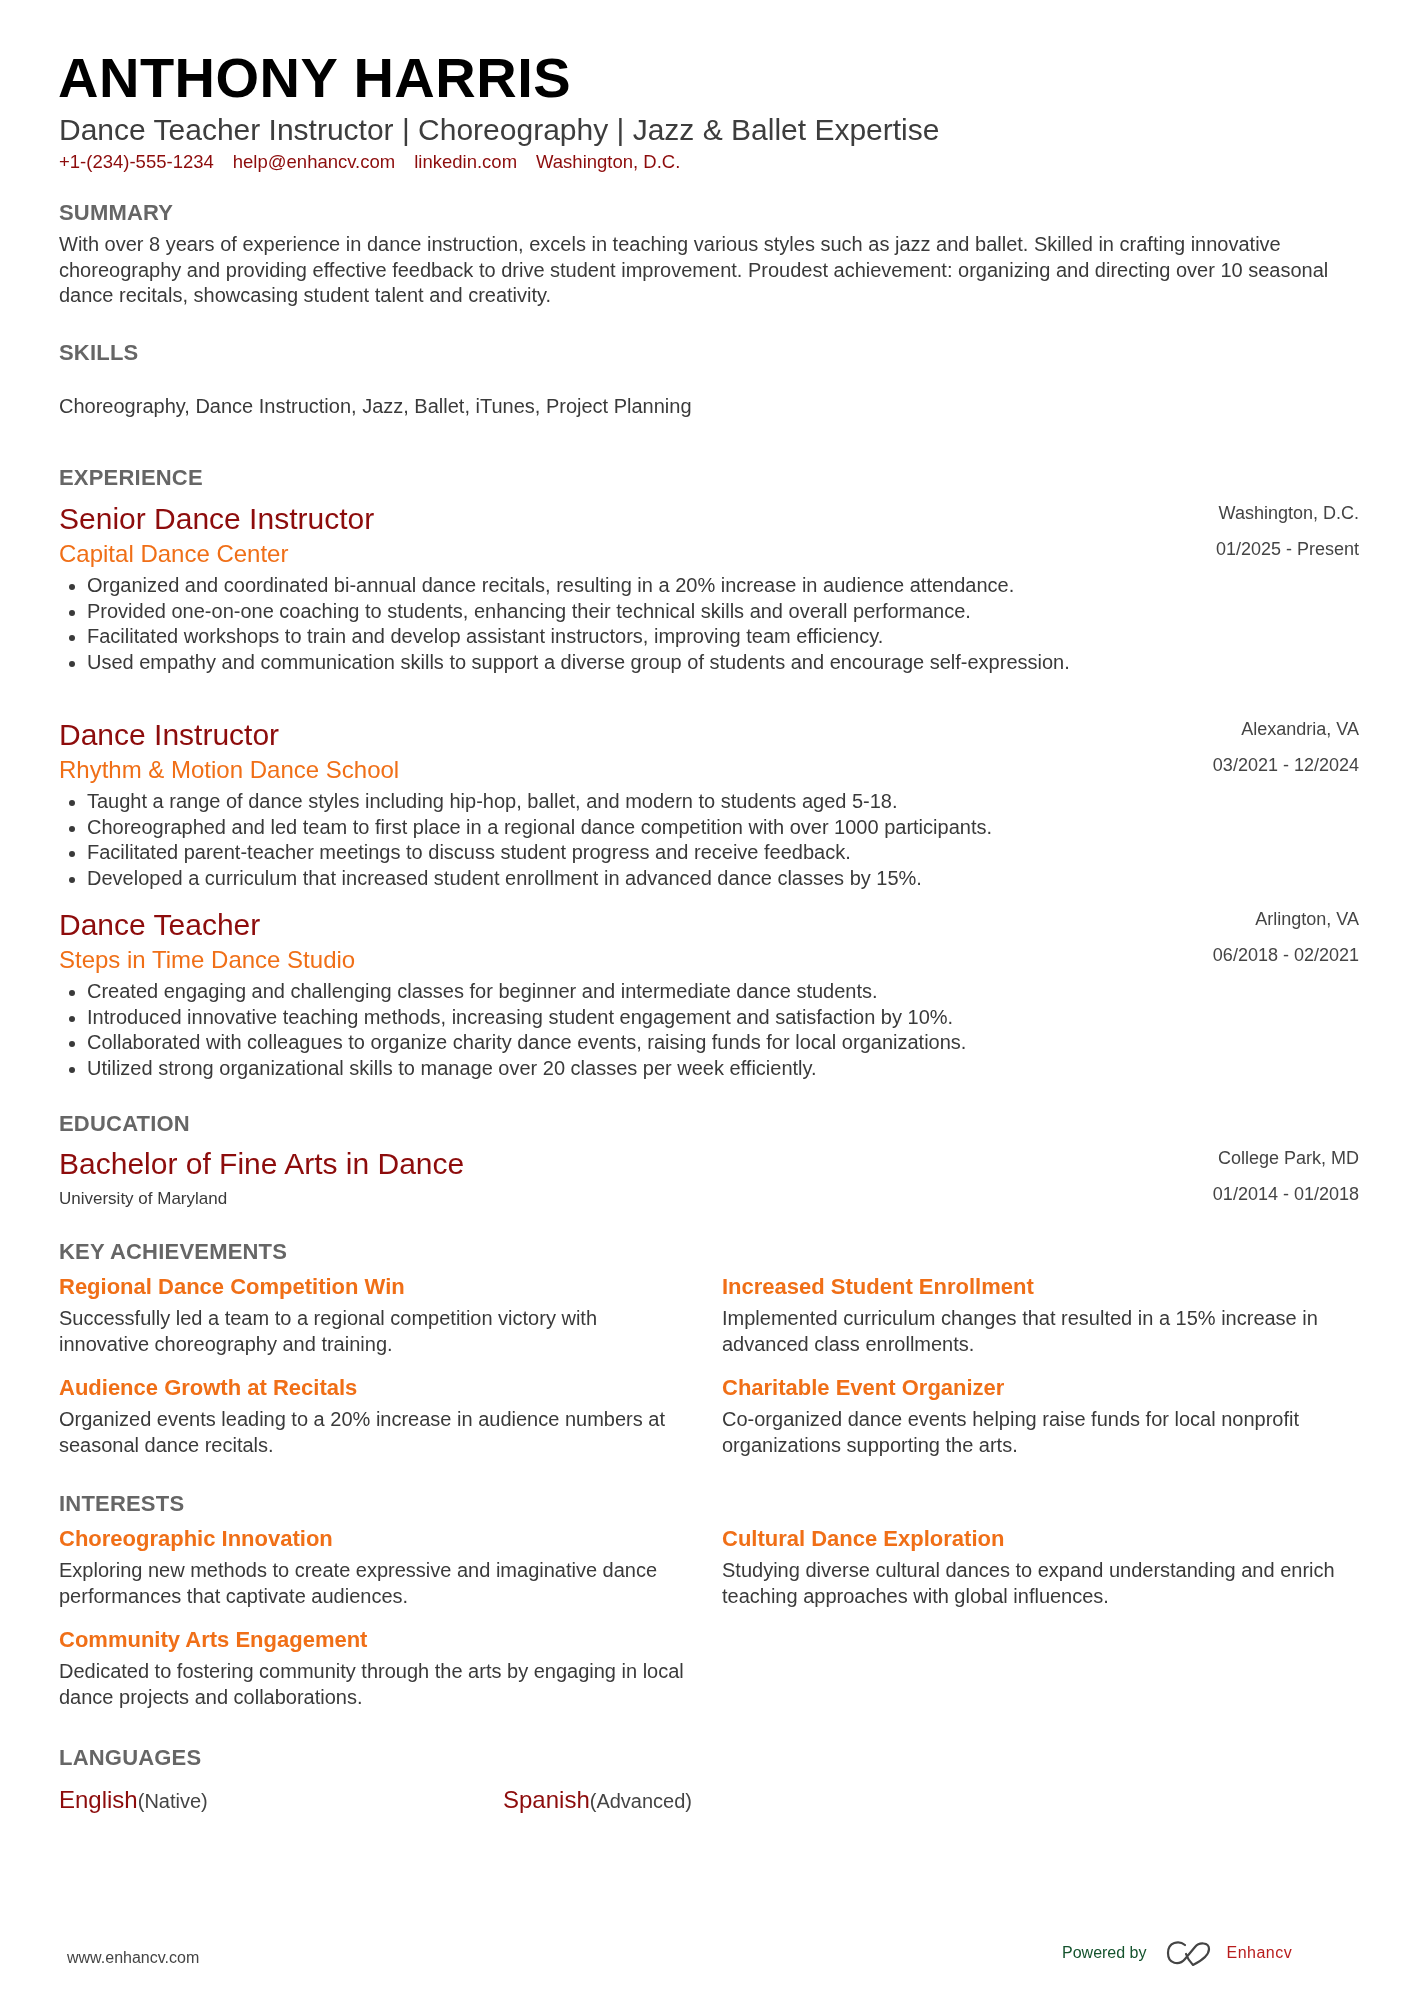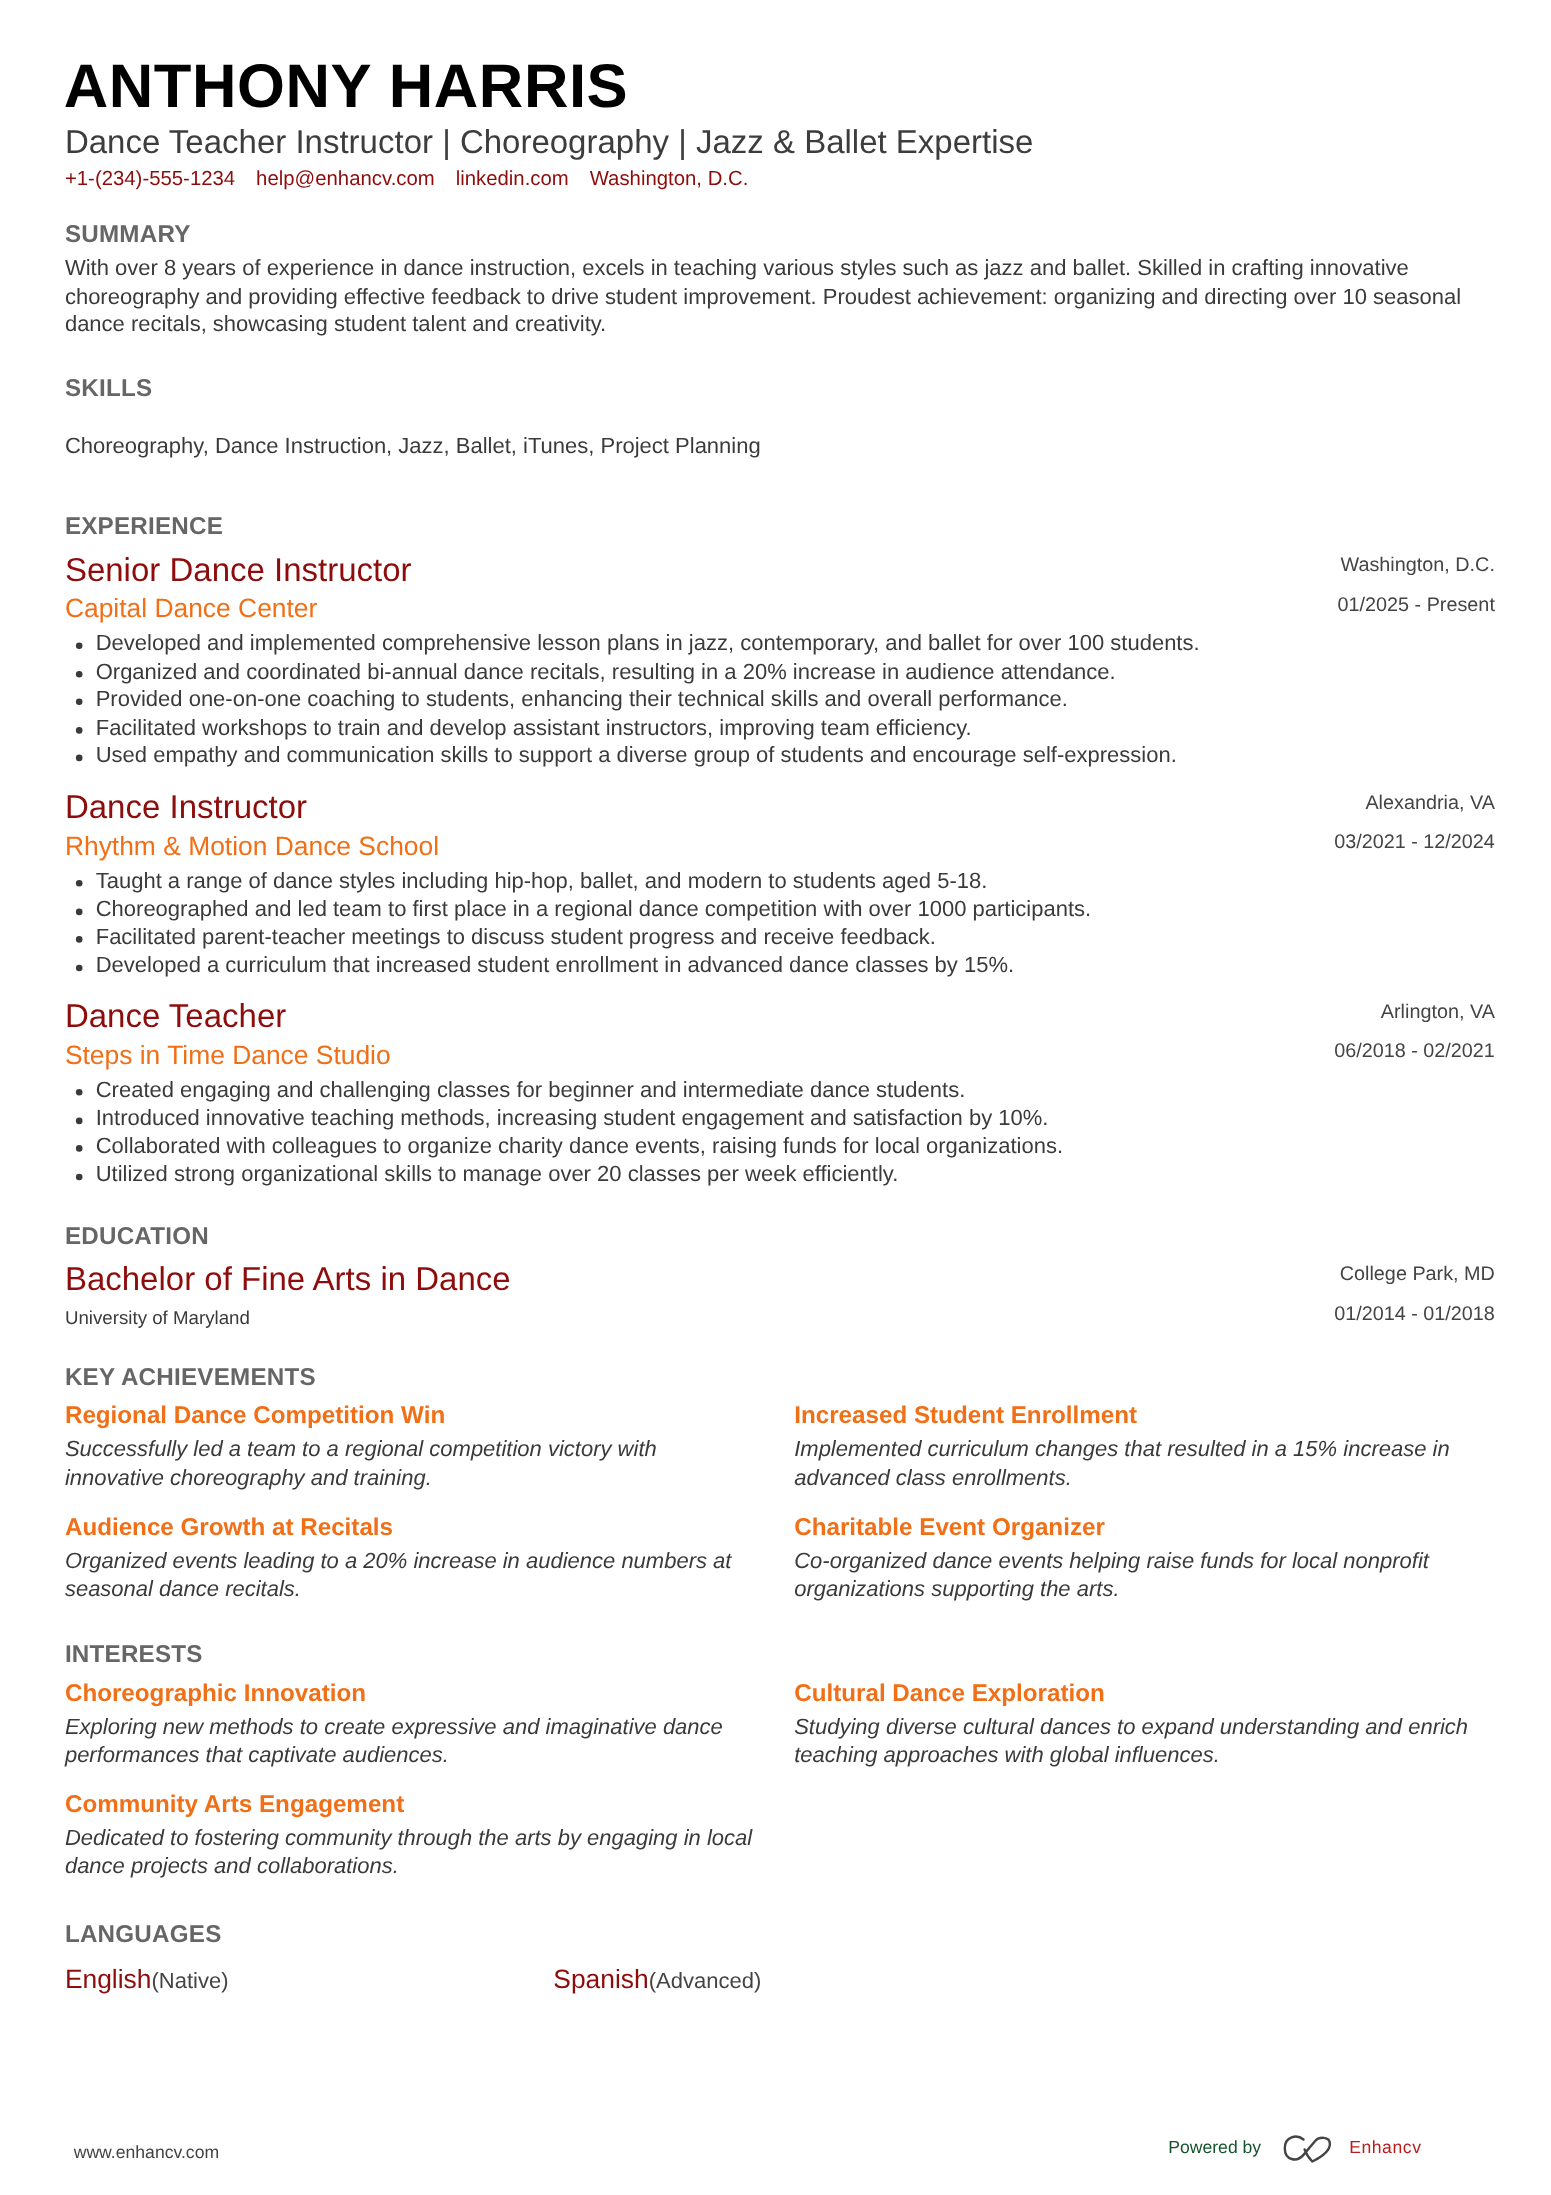--- a/index.html
+++ b/index.html
@@ -21,21 +21,21 @@
   .company { left: 59px; font-size: 24px; color: #f06f17; line-height: 28px; }
   .edu-school { left: 59px; font-size: 17px; color: #3a3a3a; line-height: 28px; }
   .meta { right: 51px; font-size: 18px; color: #444; line-height: 22px; text-align: right; }
 
   .bullets { left: 59px; width: 1300px; list-style: none; }
   .bullets li { position: relative; padding-left: 28px; font-size: 20px; line-height: 25.6px; color: #3a3a3a; white-space: nowrap; }
   .bullets li::before { content: ""; position: absolute; left: 10px; top: 11px; width: 6px; height: 6px; border-radius: 50%; background: #3a3a3a; }
 
   .card { width: 630px; }
   .card-title { font-size: 22px; font-weight: bold; color: #f06f17; line-height: 28px; }
-  .card-desc { font-size: 20px; line-height: 25.6px; color: #3a3a3a; white-space: normal; margin-top: 5px; font-style: italic; }
+  .card-desc { font-size: 20px; line-height: 25.6px; color: #3a3a3a; white-space: normal; margin-top: 5px; }
 
   .lang { display: flex; align-items: baseline; }
   .lang-name { font-size: 24px; color: #8d0c0c; }
   .lang-level { font-size: 20px; color: #444; }
 
   .footer-left { left: 67px; top: 1949px; font-size: 16px; color: #444; }
   .footer-right { left: 1062px; top: 1939px; display: flex; align-items: center; }
   .powered { font-size: 16px; color: #14532d; margin-right: 18px; }
   .logo-icon { width: 48px; height: 28px; margin-right: 14px; }
   .logo-text { font-size: 16px; color: #b91c1c; letter-spacing: 0.5px; }
@@ -60,21 +60,20 @@
   <div class="abs sec-title" style="top:340px">SKILLS</div>
   <div class="abs body-text" style="top:394px">Choreography, Dance Instruction, Jazz, Ballet, iTunes, Project Planning</div>
 
   <div class="abs sec-title" style="top:465px">EXPERIENCE</div>
 
   <div class="abs job-title" style="top:502px">Senior Dance Instructor</div>
   <div class="abs meta" style="top:502px">Washington, D.C.</div>
   <div class="abs company" style="top:540px">Capital Dance Center</div>
   <div class="abs meta" style="top:538px">01/2025 - Present</div>
   <ul class="abs bullets" style="top:573px">
-    <li>Developed and implemented comprehensive lesson plans in jazz, contemporary, and ballet for over 100 students.</li>
     <li>Organized and coordinated bi-annual dance recitals, resulting in a 20% increase in audience attendance.</li>
     <li>Provided one-on-one coaching to students, enhancing their technical skills and overall performance.</li>
     <li>Facilitated workshops to train and develop assistant instructors, improving team efficiency.</li>
     <li>Used empathy and communication skills to support a diverse group of students and encourage self-expression.</li>
   </ul>
 
   <div class="abs job-title" style="top:718px">Dance Instructor</div>
   <div class="abs meta" style="top:718px">Alexandria, VA</div>
   <div class="abs company" style="top:756px">Rhythm &amp; Motion Dance School</div>
   <div class="abs meta" style="top:754px">03/2021 - 12/2024</div>

